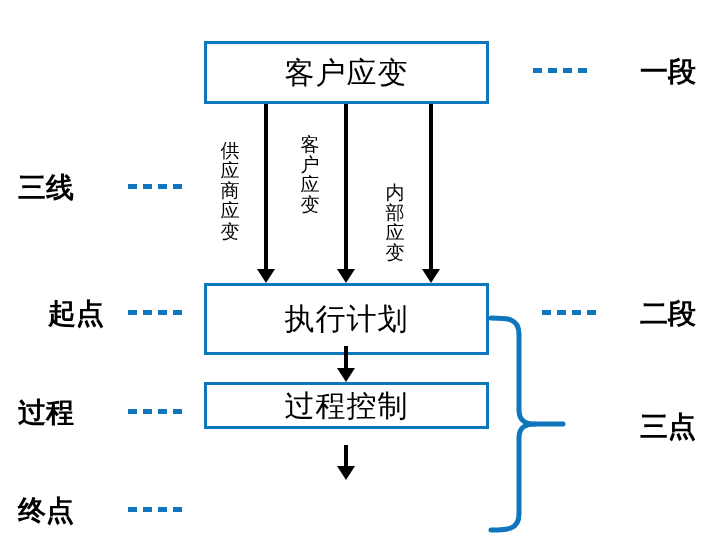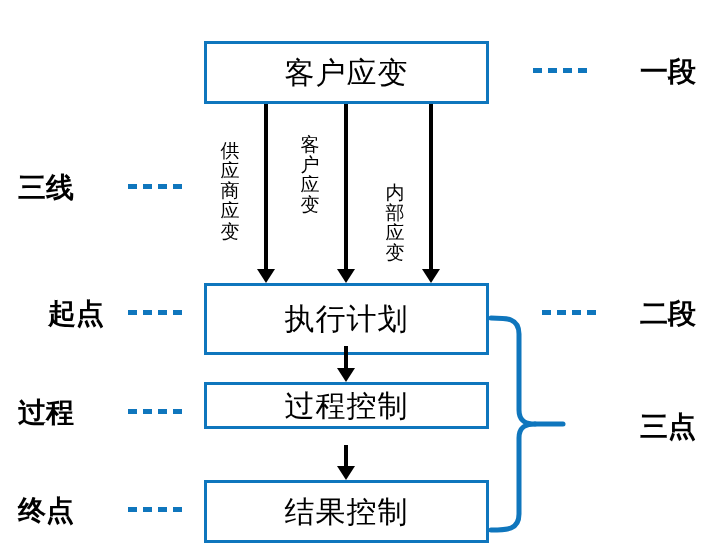--- a/index.html
+++ b/index.html
@@ -138,23 +138,20 @@
 
   <div class="proc-box" id="box-process">
     <span class="box-label">过程控制</span>
   </div>
 
   <div class="arrow-v" id="arrow-process-result" style="left:346px; top:445px; height:35px;">
     <div class="shaft" style="height:21px;"></div>
     <div class="head" style="top:21px;"></div>
   </div>
 
-  <div class="proc-box" id="box-result">
-    <span class="box-label">结果控制</span>
-  </div>
 
   <div class="side-label" style="left:18px; top:174px;">三线</div>
   <div class="dash-line" style="left:128px; top:184px; width:58px;"></div>
 
   <div class="side-label" style="left:18px; top:300px;margin-left:30px;">起点</div>
   <div class="dash-line" style="left:128px; top:310px; width:58px;"></div>
 
   <div class="side-label" style="left:18px; top:399px;">过程</div>
   <div class="dash-line" style="left:128px; top:409px; width:58px;"></div>
 

